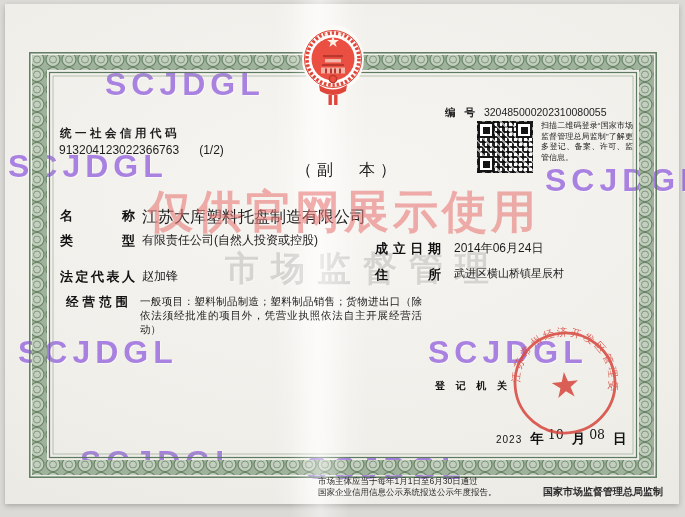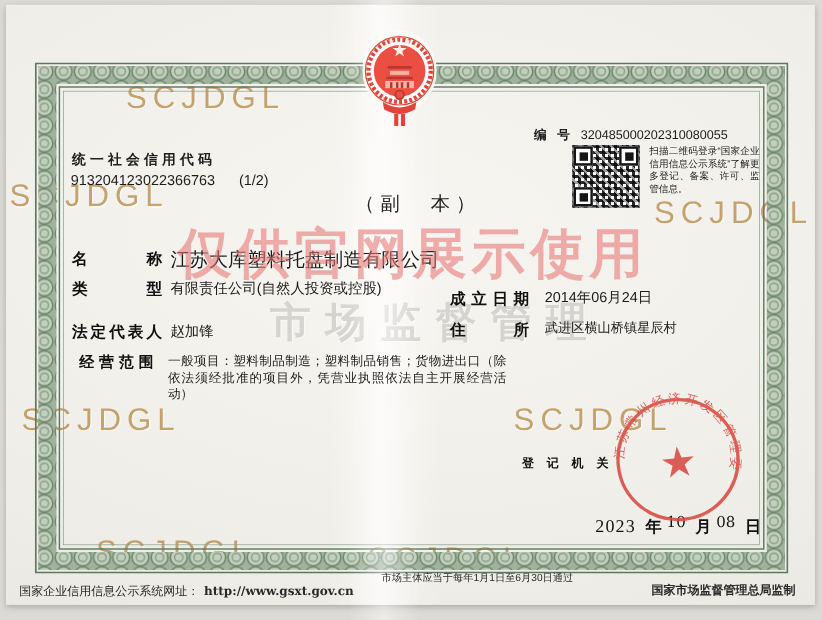--- a/index.html
+++ b/index.html
@@ -13,22 +13,22 @@
     position:absolute; left:5px; top:4px; right:6px; bottom:13px;
     background:
       linear-gradient(90deg, rgba(255,255,255,0) 40%, rgba(255,255,255,.5) 46%, rgba(255,255,255,0) 54%),
       radial-gradient(120% 95% at 50% 38%, #f7f5f1 0%, #f0eee9 55%, #e6e4df 100%);
     box-shadow:0 2px 5px rgba(0,0,0,.22);
   }
   
   .frame{position:absolute; left:29px; top:52px; z-index:2;}
   
   .wm-emboss{
-    position:absolute; z-index:1; font-weight:normal; font-size:26px; letter-spacing:5px;
-    color:#a16207; opacity:.55; text-shadow:1px 1px 0 #ffffff;
+    position:absolute; z-index:1; font-weight:bold; font-size:32px; letter-spacing:5px;
+    color:#6d28d9; opacity:.55; text-shadow:1px 1px 0 #ffffff;
   }
   .wm-gray-cjk{
     position:absolute; left:225px; top:246px; z-index:1; font-size:34px; letter-spacing:12px;
     color:#a8a8a5; opacity:.40; text-shadow:1px 1px 0 #fff; font-weight:bold;
   }
   .wm-pink{
     position:absolute; left:148px; top:182px; z-index:30; font-size:45px; font-weight:600;
     letter-spacing:4px; color:rgba(231,118,116,.58); white-space:nowrap;
   }
   
@@ -79,21 +79,21 @@
   .f-scope .flabel{width:62px; margin-right:12px; font-size:12.5px;}
   .f-scope .fvalue{width:282px; font-size:10.5px; line-height:14px; text-align:justify;}
   .f-capital{left:375px; top:207px;}  .f-capital .flabel{width:66px; margin-right:13px;}
   .f-est{left:375px; top:240px;}      .f-est .flabel{width:66px; margin-right:13px;}
   .f-addr{left:375px; top:266px;}     .f-addr .flabel{width:66px; margin-right:13px;} .f-addr .fvalue{font-size:11px;}
   
   .registry{position:absolute; left:435px; top:379px; z-index:5;}
   .registry .flabel{width:72px; font-size:10px;}
   .seal{position:absolute; left:506px; top:324px; z-index:20; opacity:.88; transform:rotate(-6deg);}
   .date-row{position:absolute; left:496px; top:430px; z-index:5; white-space:nowrap; font-size:14px; color:#111;}
-  .date-num{font-family:Liberation Serif, serif; font-size:15px; letter-spacing:1px;}
+  .date-num{font-family:Liberation Sans, sans-serif; font-size:10px; letter-spacing:1px;}
   .date-small{font-family:"DejaVu Serif", serif; font-size:12.5px; position:relative; top:-4px;}
   .date-cjk{font-size:13.5px; font-weight:bold; margin:0 4px 0 8px;}
   
   .footer-left{position:absolute; left:16px; top:486px; z-index:5; font-size:10px; color:#2a2a2a;}
   .footer-left .url{font-weight:bold; margin-left:4px; font-family:"DejaVu Serif", serif;}
   .footer-mid{position:absolute; left:318px; top:476px; z-index:5; font-size:8.5px; line-height:11px; color:#2a2a2a;}
   .footer-right{position:absolute; left:543px; top:485px; z-index:5; font-size:10px; font-weight:bold; color:#2a2a2a;}
   .crease{position:absolute; left:290px; top:0; width:60px; height:100%; z-index:3;
     background:linear-gradient(90deg, rgba(255,255,255,0), rgba(255,255,255,.45), rgba(255,255,255,0)); pointer-events:none;}
 </style>
@@ -162,21 +162,21 @@
   <div class="credit-code">
     <span>913204123022366763</span><span class="credit-page">(1/2)</span>
   </div>
   <div class="subtitle">（副　本）</div>
 
   <div class="qr">
     <span class="fp tl"></span>
     <span class="fp tr"></span>
     <span class="fp bl"></span>
   </div>
-  <div class="qr-caption">扫描二维码登录“国家企业信用信息公示系统”了解更多登记、备案、许可、监管信息。</div>
+  <div class="qr-caption">扫描二维码登录“国家市场监督管理总局监制”了解更多登记、备案、许可、监管信息。</div>
 
   <div class="field f-name">
     <span class="flabel">名称</span><span class="fvalue">江苏大库塑料托盘制造有限公司</span>
   </div>
   <div class="field f-type">
     <span class="flabel">类型</span><span class="fvalue">有限责任公司(自然人投资或控股)</span>
   </div>
   <div class="field f-rep">
     <span class="flabel">法定代表人</span><span class="fvalue">赵加锋</span>
   </div>
@@ -200,20 +200,18 @@
     <circle cx="59" cy="59" r="50" fill="none" stroke="#d84b42" stroke-width="2.8"></circle>
     <polygon transform="translate(59,62) scale(14)" fill="#d84b42" points="0,-1 0.2245,-0.309 0.951,-0.309 0.3633,0.118 0.5878,0.809 0,0.382 -0.5878,0.809 -0.3633,0.118 -0.951,-0.309 -0.2245,-0.309"></polygon>
     <text font-size="10.5" fill="#d84b42" letter-spacing="2.5" font-family="Liberation Sans, sans-serif">
       <textPath href="#sealArc" startOffset="26">江苏常州经济开发区管理委员会</textPath>
     </text>
   </svg>
   <div class="date-row">
     <span class="date-num">2023</span><span class="date-cjk">年</span><span class="date-small">10</span><span class="date-cjk">月</span><span class="date-small">08</span><span class="date-cjk">日</span>
   </div>
 
-  <div class="footer-left">
-    <span>国家企业信用信息公示系统网址：</span><span class="url">http://www.gsxt.gov.cn</span>
-  </div>
   <div class="footer-mid">
     <div>市场主体应当于每年1月1日至6月30日通过</div>
+    <div>国家企业信用信息公示系统报送公示年度报告。</div>
   </div>
   <div class="footer-right">国家市场监督管理总局监制</div>
 </div>
 
 </body></html>

